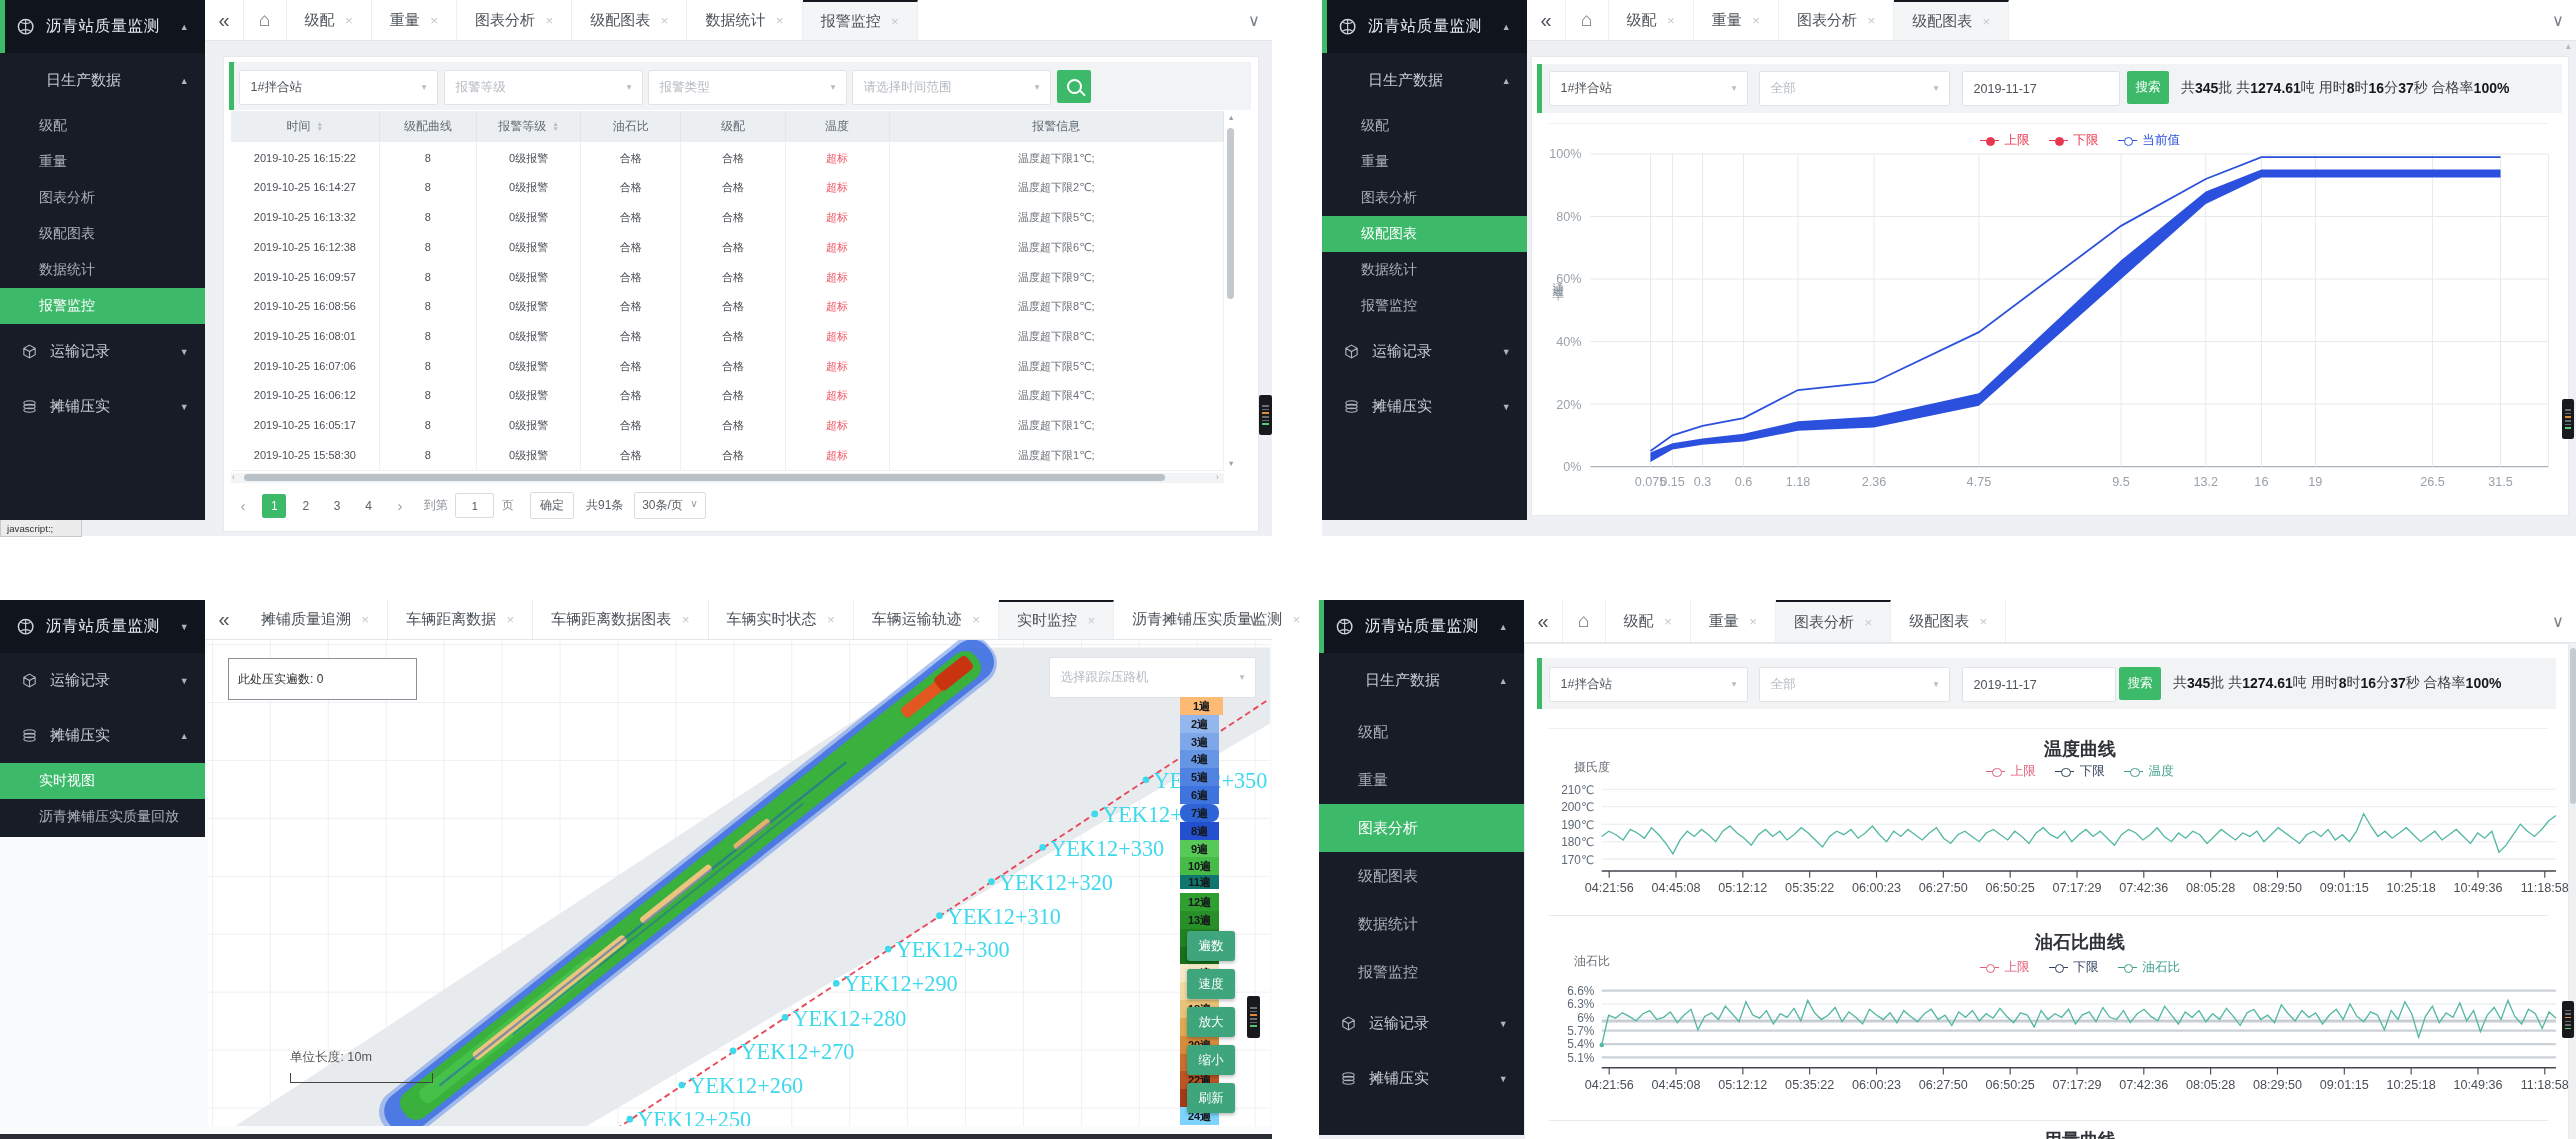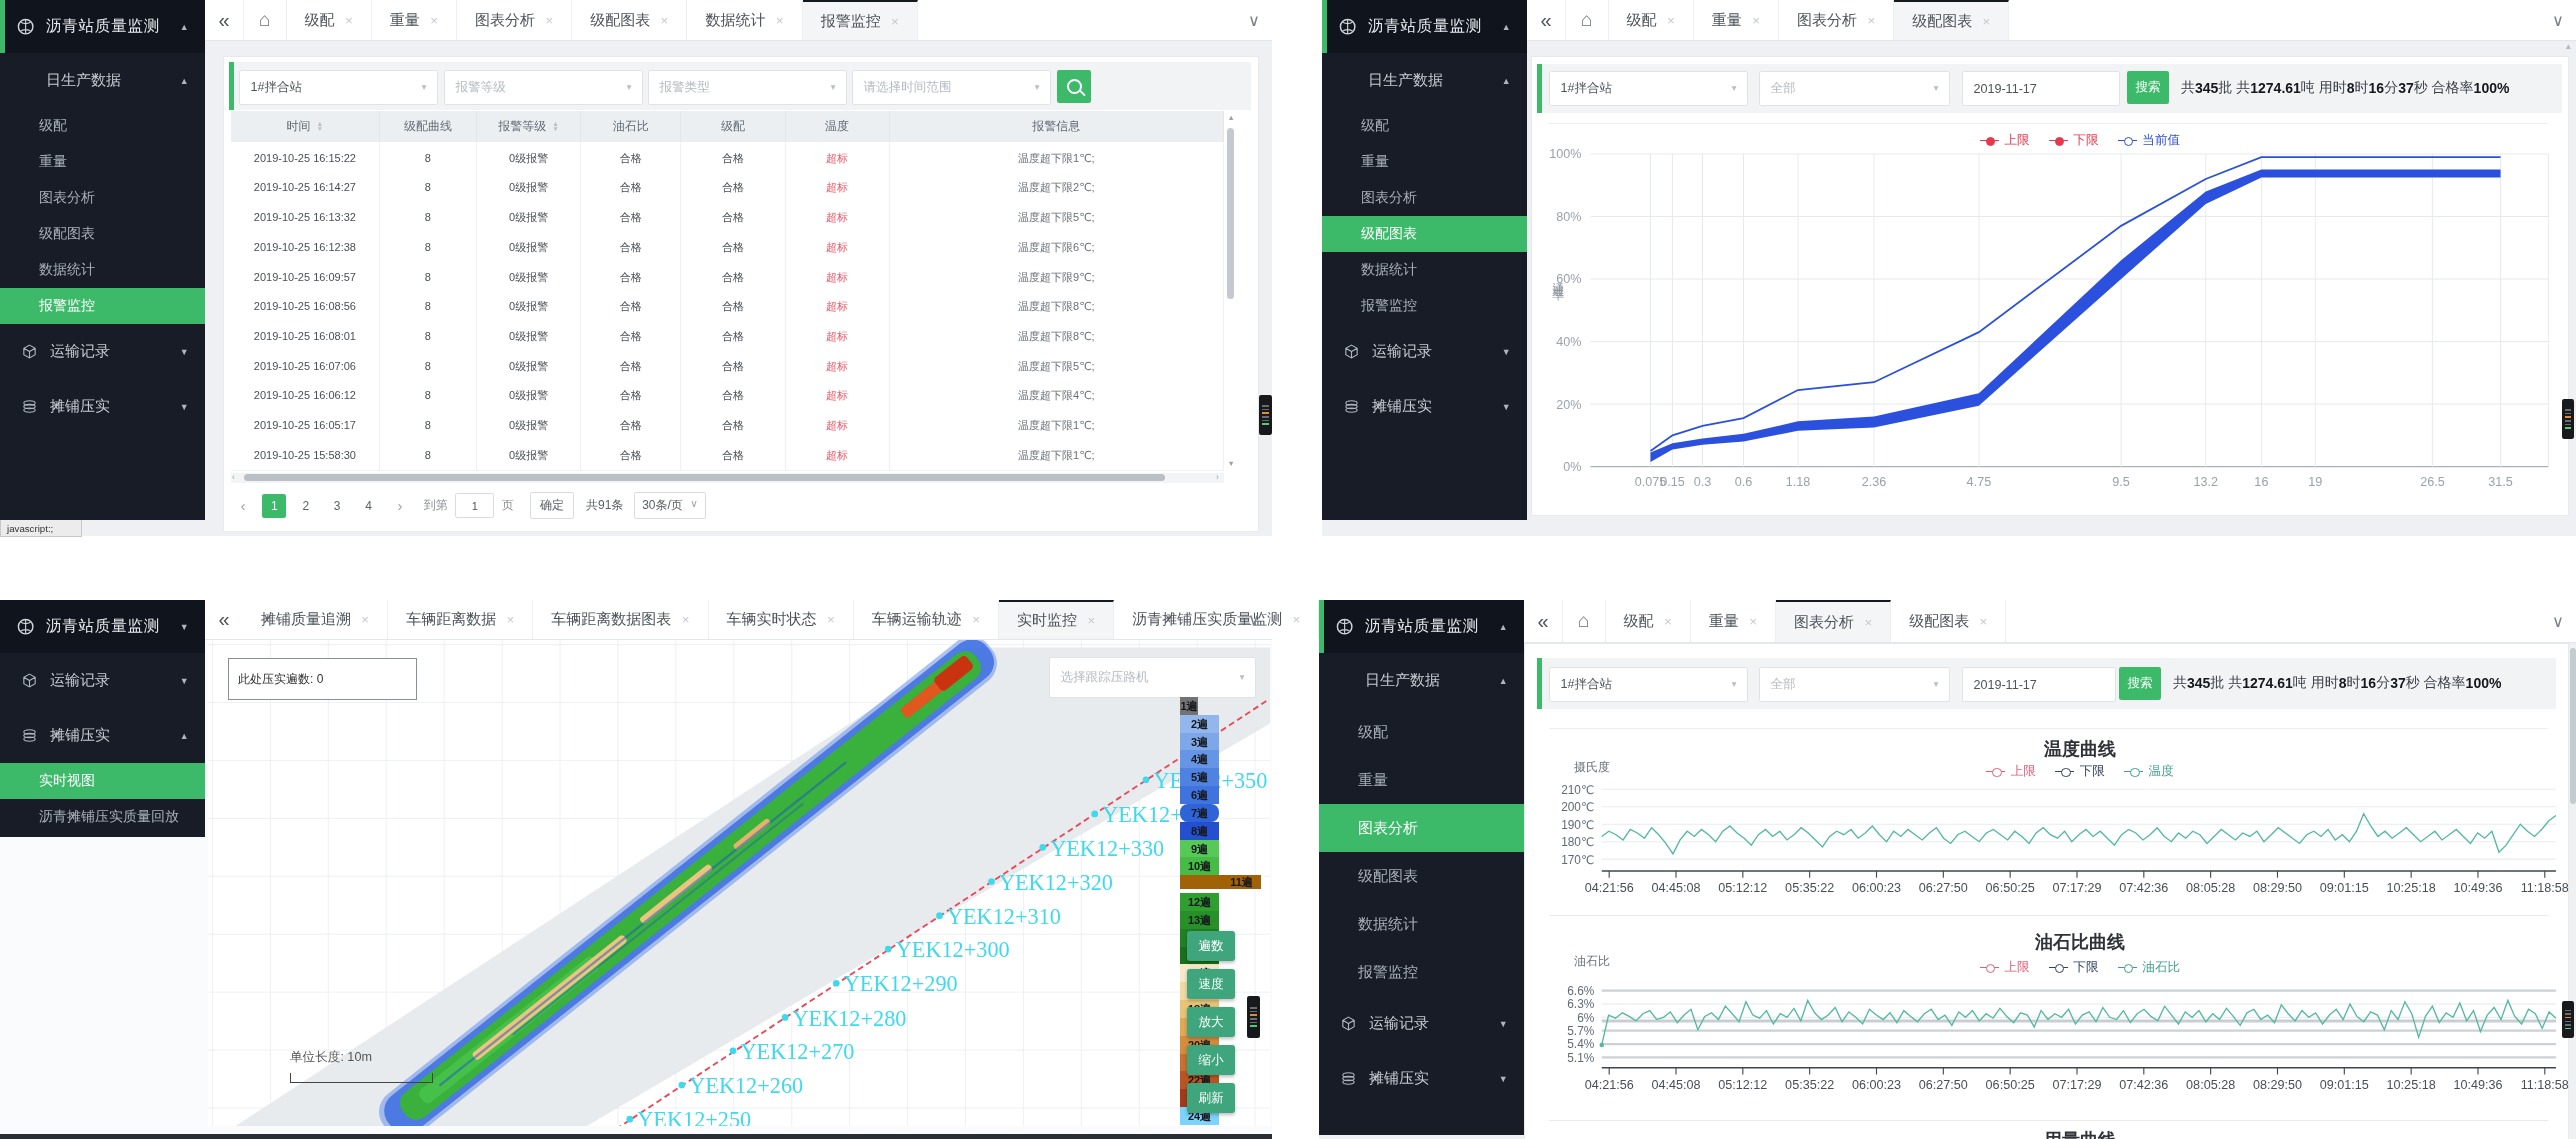--- a/index.html
+++ b/index.html
@@ -825,21 +825,21 @@
       <circle cx="848" cy="1507" r="4.5" fill="#3fd9ec"></circle>
       <text x="858" y="1518" font-size="30" fill="#3fd9ec" font-family="&quot;Liberation Serif&quot;,&quot;DejaVu Serif&quot;,serif">YEK12+250</text>
     </svg>
     <div style="position: absolute; left: 228px; top: 658px; width: 187px; height: 40px; background: rgb(255, 255, 255); border: 1.5px solid rgb(138, 144, 151); display: flex; align-items: center; font-size: 12px; color: rgb(51, 51, 51);">
       <span style="margin-left: 9px;">此处压实遍数: 0</span>
     </div>
     <div class="field" style="position: absolute; left: 1049px; top: 657px; width: 205px; height: 39px;">
       <span class="ph">选择跟踪压路机</span>
       <span class="caret">▼</span>
     </div>
-    <div class="chip" style="position: absolute; left: 1180px; top: 697px; width: 18px; height: 18px; background: #737373;">
+    <div class="chip" style="position: absolute; left: 1180px; top: 697px; width: 43px; height: 18px; background: #fdba74;">
       <span>1遍</span>
     </div>
     <div class="chip" style="position: absolute; left: 1180px; top: 715px; width: 39px; height: 18px; background: rgb(147, 183, 236);">
       <span>2遍</span>
     </div>
     <div class="chip" style="position: absolute; left: 1180px; top: 733px; width: 39px; height: 18px; background: rgb(125, 167, 233);">
       <span>3遍</span>
     </div>
     <div class="chip" style="position: absolute; left: 1180px; top: 750px; width: 39px; height: 18px; background: rgb(102, 149, 229);">
       <span>4遍</span>
@@ -855,21 +855,21 @@
     </div>
     <div class="chip" style="position: absolute; left: 1180px; top: 822px; width: 39px; height: 18px; background: rgb(36, 80, 207);">
       <span>8遍</span>
     </div>
     <div class="chip" style="position: absolute; left: 1180px; top: 840px; width: 39px; height: 18px; background: rgb(87, 201, 87);">
       <span>9遍</span>
     </div>
     <div class="chip" style="position: absolute; left: 1180px; top: 857px; width: 39px; height: 18px; background: rgb(70, 188, 70);">
       <span>10遍</span>
     </div>
-    <div class="chip" style="position: absolute; left: 1180px; top: 875px; width: 39px; height: 14px; background: #a16207; padding-left: 42px;">
+    <div class="chip" style="position: absolute; left: 1180px; top: 875px; width: 39px; height: 14px; background: #0f766e;">
       <span>11遍</span>
     </div>
     <div class="chip" style="position: absolute; left: 1180px; top: 893px; width: 39px; height: 18px; background: rgb(47, 159, 47);">
       <span>12遍</span>
     </div>
     <div class="chip" style="position: absolute; left: 1180px; top: 911px; width: 39px; height: 18px; background: rgb(40, 144, 40);">
       <span>13遍</span>
     </div>
     <div class="chip" style="position: absolute; left: 1180px; top: 929px; width: 39px; height: 18px; background: rgb(33, 129, 33);">
       <span>14遍</span>

